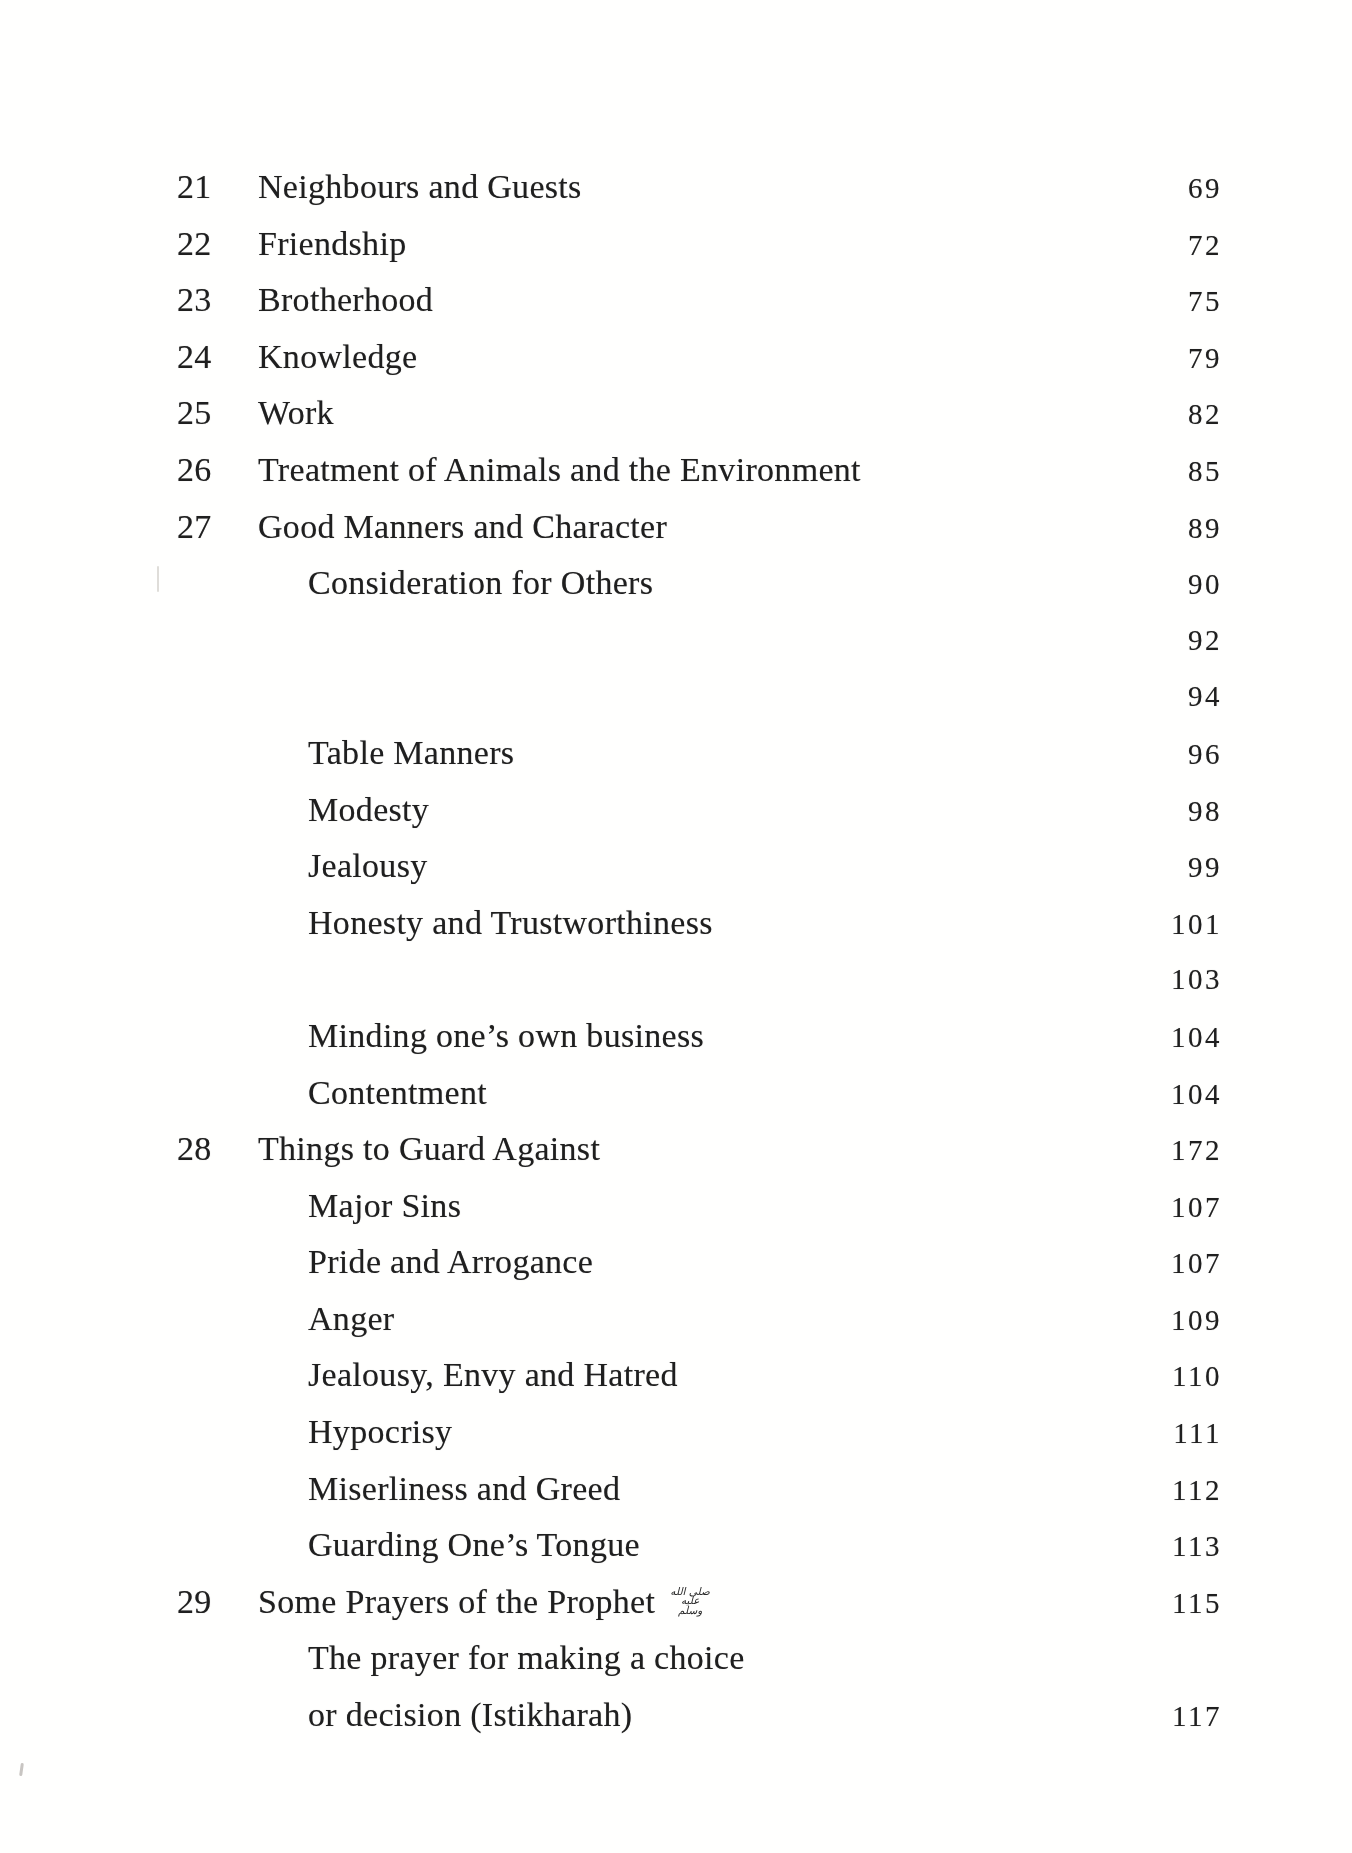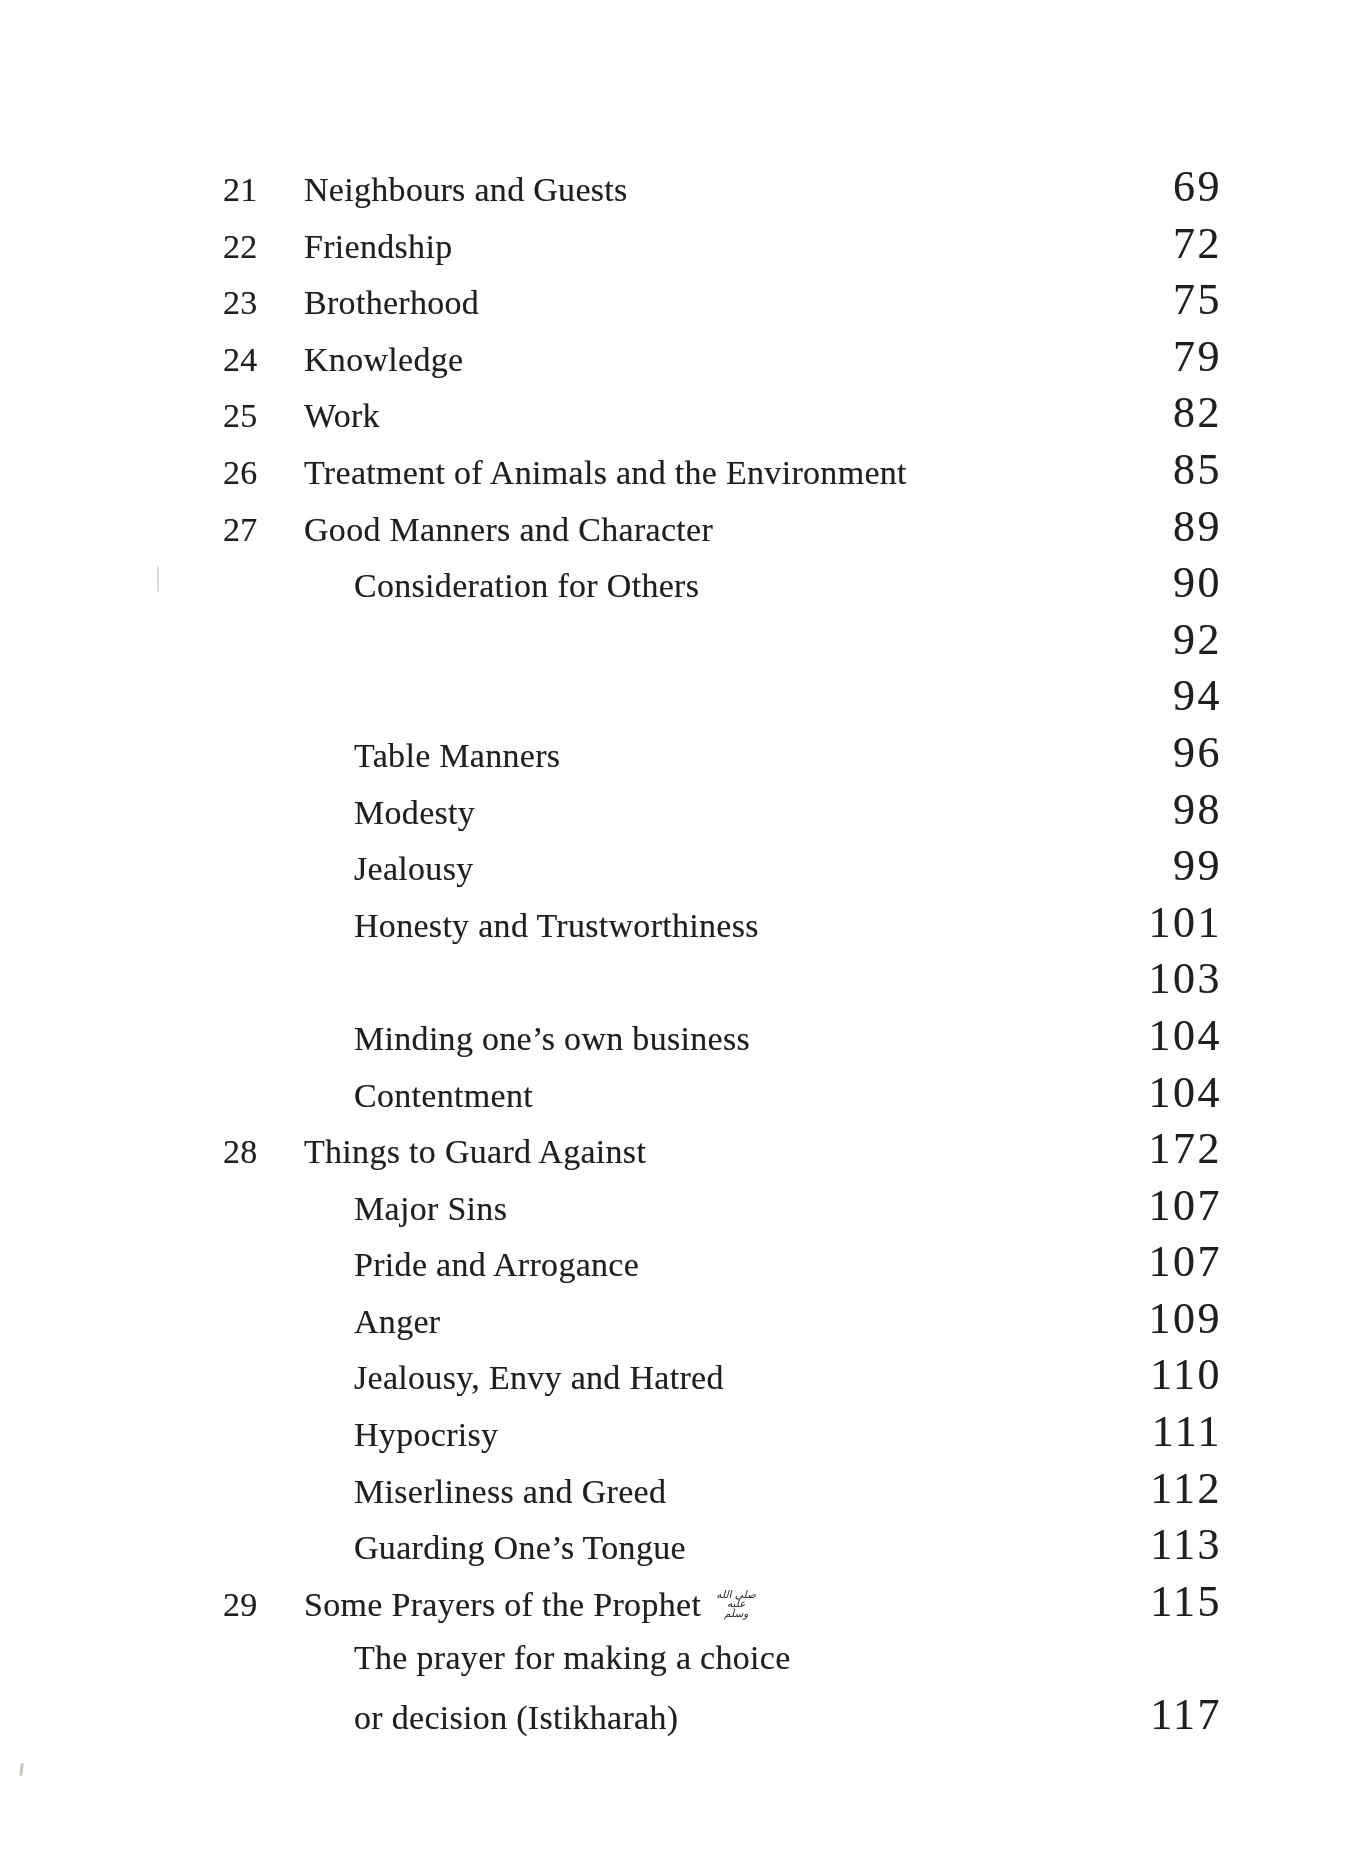--- a/index.html
+++ b/index.html
@@ -28,36 +28,35 @@
   .toc-row {
     display: flex;
     align-items: baseline;
     height: 56.6px;
     line-height: 56.6px;
     font-size: 34px;
     color: #1f1f1f;
     letter-spacing: 0.3px;
     text-shadow: 0 0 0.7px rgba(40,40,40,0.45);
     white-space: nowrap;
-    margin-left: 46px;
   }
   .toc-row .num {
     flex: 0 0 81px;
     width: 81px;
   }
   .toc-row .title {
     flex: 0 1 auto;
   }
   .toc-row.level-1 .title {
     padding-left: 50px;
   }
   .toc-row .pg {
     margin-left: auto;
     text-align: right;
-    font-size: 44px;
+    font-size: 29px;
     letter-spacing: 2.5px;
     padding-left: 20px;
     font-variant-numeric: oldstyle-nums;
     font-feature-settings: "onum" 1;
   }
   .honorific {
     display: inline-block;
     font-family: "DejaVu Sans", sans-serif;
     font-size: 10.5px;
     line-height: 9.5px;

